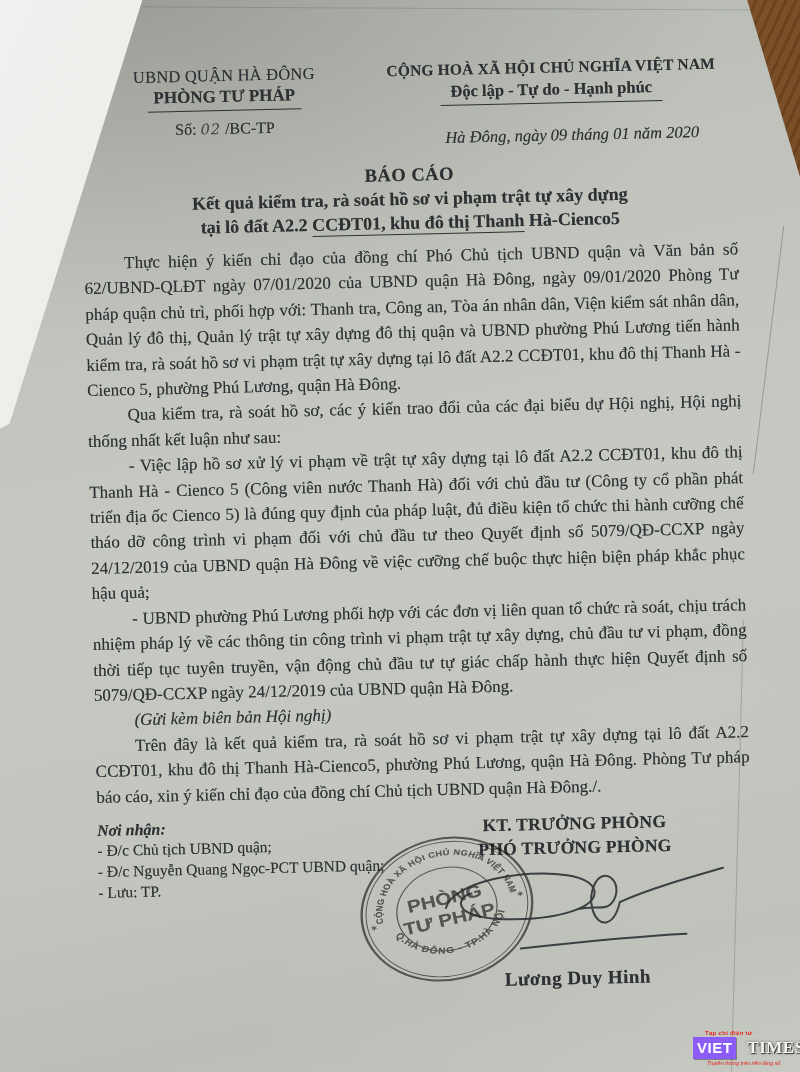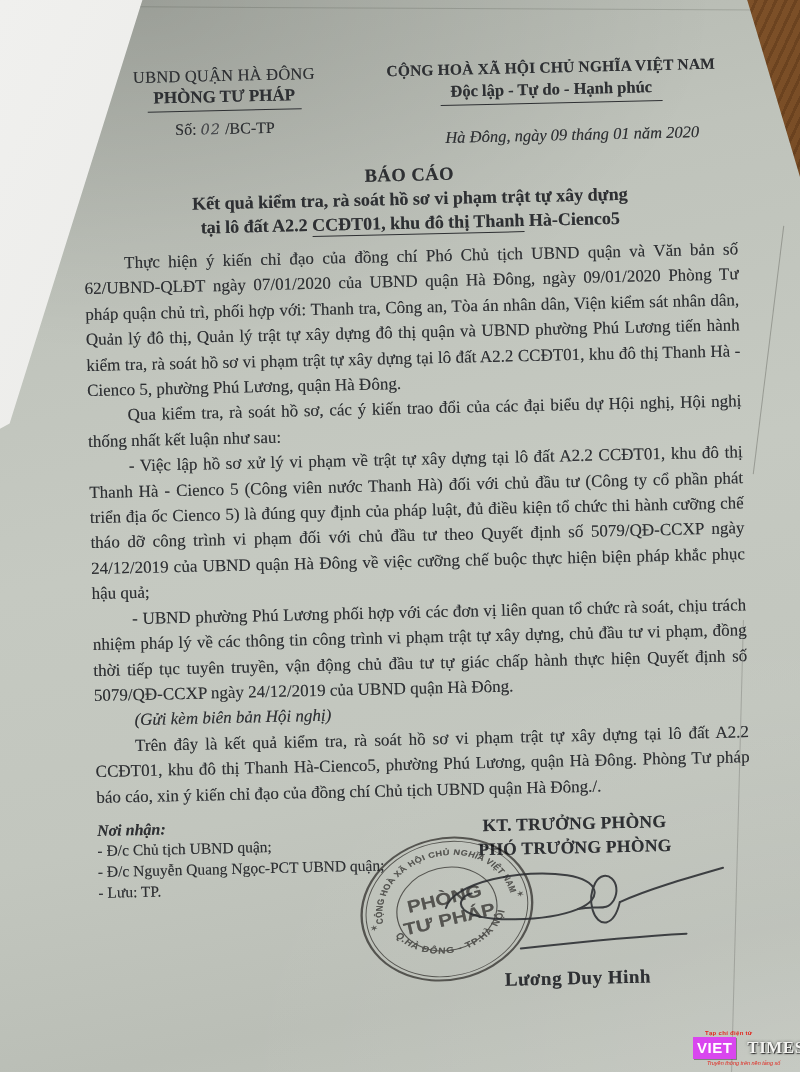--- a/index.html
+++ b/index.html
@@ -89,21 +89,21 @@
   .signature-svg{
     position:absolute;left:28px;top:32px;width:310px;height:115px;
     opacity:.88;
   }
   .signature-svg path{stroke:#2b2d31;fill:none;stroke-width:2;stroke-linecap:round;}
 
   
   .vt-logo{position:absolute;right:5px;bottom:6px;width:102px;text-align:left;transform:none;}
   .vt-top{color:#e2251c;font-family:"Liberation Sans",sans-serif;font-weight:bold;font-size:6px;margin-left:12px;letter-spacing:.3px;}
   .vt-row{display:flex;align-items:center;margin-top:1px;}
-  .vt-box{background:#d946ef;color:#ffffff;font-family:"Liberation Sans",sans-serif;font-weight:bold;font-size:15px;padding:2px 4px 3px;letter-spacing:.5px;box-shadow:1px 1px 0 rgba(0,0,0,.35);}
+  .vt-box{background:#8b5cf6;color:#ffffff;font-family:"Liberation Sans",sans-serif;font-weight:bold;font-size:15px;padding:2px 4px 3px;letter-spacing:.5px;box-shadow:1px 1px 0 rgba(0,0,0,.35);}
   .vt-times{color:#f5f5f2;font-family:"Liberation Serif",serif;font-weight:bold;font-size:17px;margin-left:11px;letter-spacing:.5px;text-shadow:1px 1px 1px rgba(40,40,40,.9),0 0 3px rgba(60,60,60,.8);}
   .vt-bottom{color:#e2251c;font-family:"Liberation Sans",sans-serif;font-style:italic;font-size:5.5px;margin-left:14px;margin-top:1px;}
 </style>
 </head>
 <body>
 
 <div class="stage">
   <div class="sheet-under"></div>
   <div class="wood-corner"></div>
 

